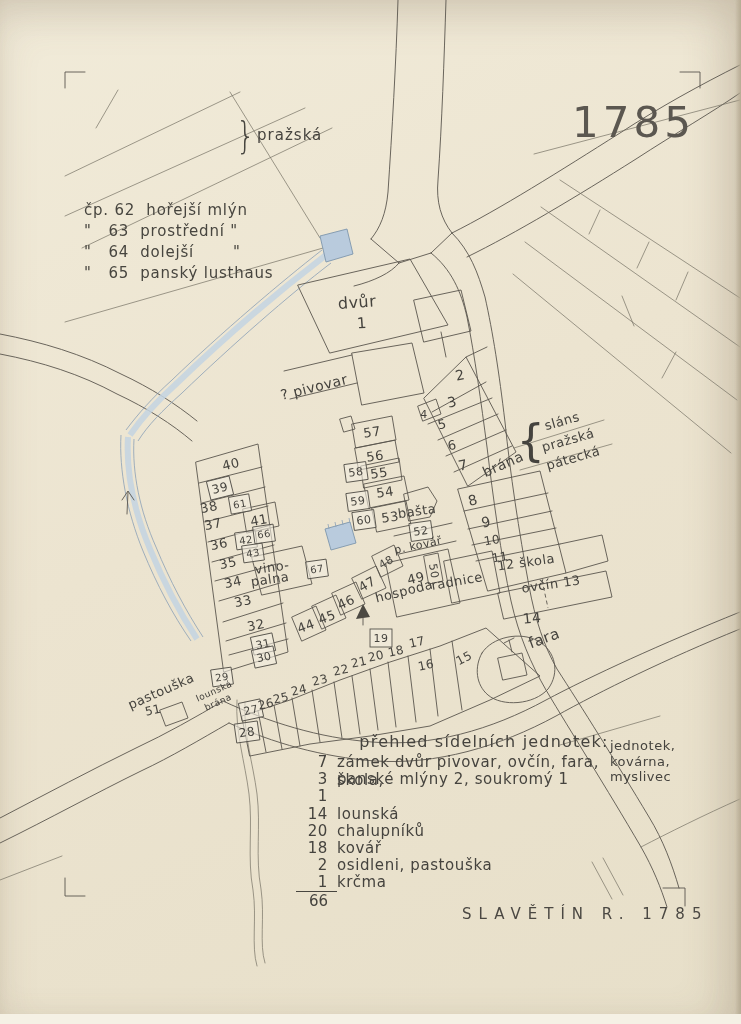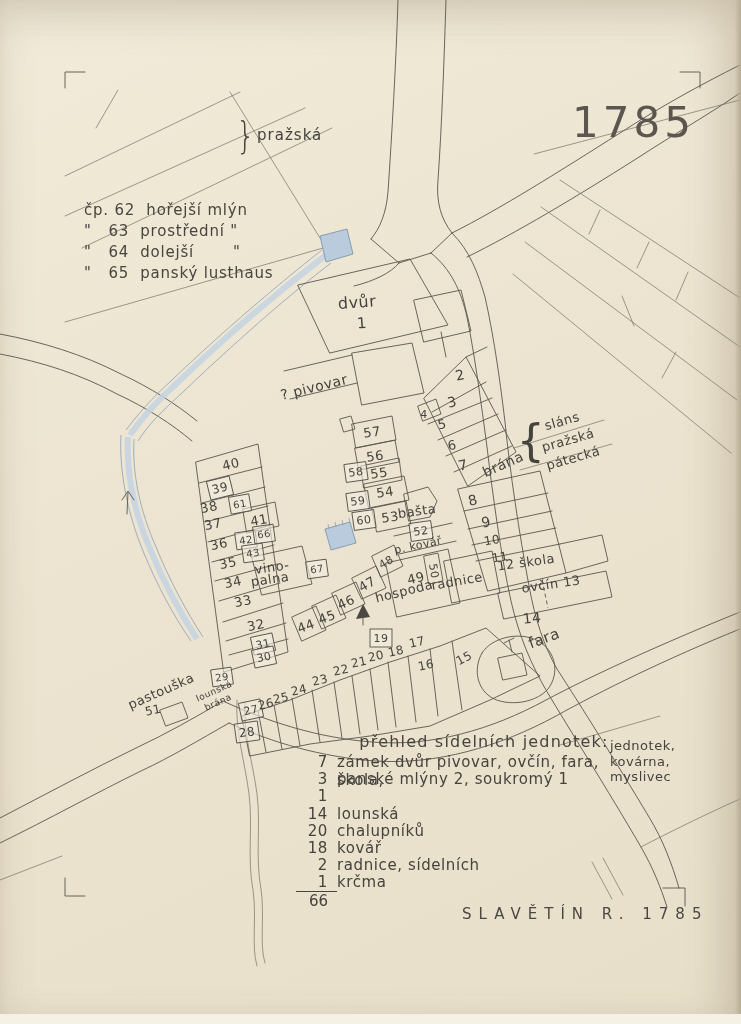--- a/index.html
+++ b/index.html
@@ -430,21 +430,21 @@
         <div class="legend-row">
           <span class="cnt">20</span>
           <span class="txt">chalupníků</span>
         </div>
         <div class="legend-row">
           <span class="cnt">18</span>
           <span class="txt">kovář</span>
         </div>
         <div class="legend-row">
           <span class="cnt">2</span>
-          <span class="txt">radnice, sídelních</span>
+          <span class="txt">osidleni, pastouška</span>
         </div>
         <div class="legend-row">
           <span class="cnt">1</span>
           <span class="txt">krčma</span>
         </div>
       </div>
     <div class="legend-total">
       <span class="cnt">66</span>
     </div>
   </div>

